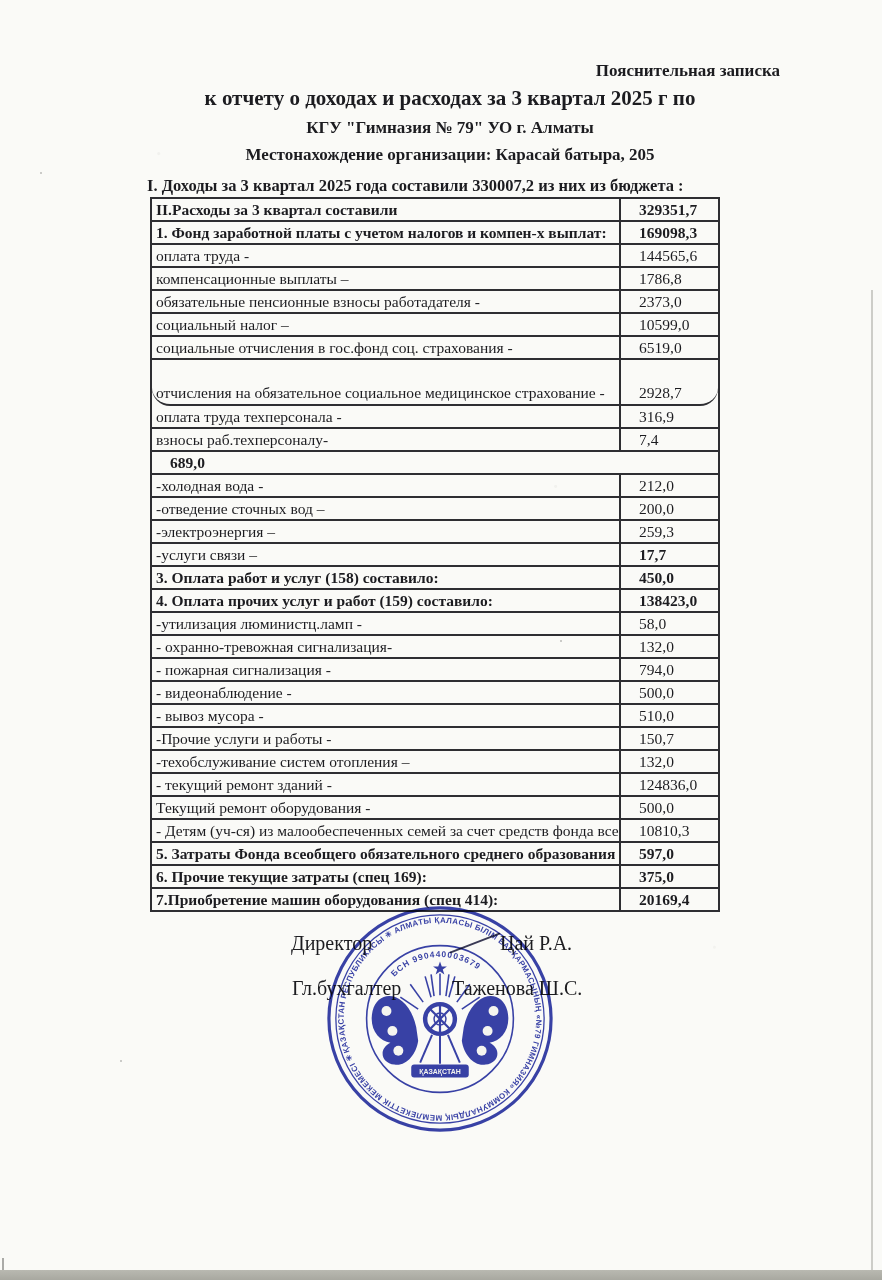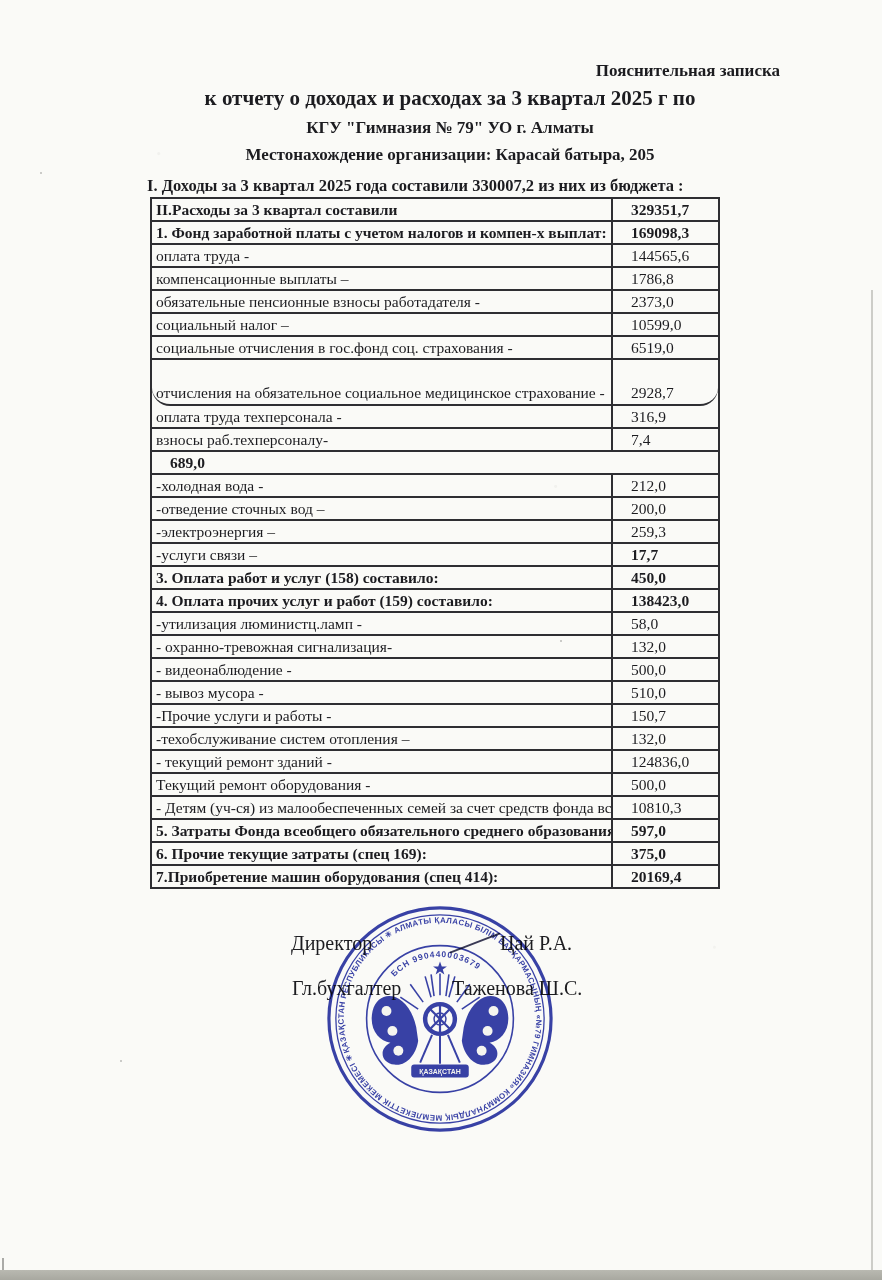--- a/index.html
+++ b/index.html
@@ -24,21 +24,21 @@
   .h4{font-size:17px;font-weight:bold;margin-top:10px;line-height:1.0;}
   .income-line{position:absolute;left:147px;top:176px;width:600px;
     font-size:16.5px;font-weight:bold;white-space:nowrap;}
   
   .xtable{position:absolute;left:150px;top:197px;width:566px;
     border:2px solid #2e2e32;background:rgba(255,255,255,.0);}
   .trow{display:flex;border-bottom:2px solid #2e2e32;height:21px;}
   .trow:last-child{border-bottom:none;}
   .trow.tall{height:44px;border-radius:18px;}
   .tcell-label{width:455px;border-right:2px solid #2e2e32;overflow:hidden;
-    white-space:nowrap;display:flex;align-items:center;padding:0 0 0 4px;
+    white-space:nowrap;display:flex;align-items:center;padding:0 8px 0 4px;
     font-size:15.5px;}
   .tcell-value{flex:1;display:flex;align-items:center;padding-left:18px;
     font-size:15.5px;overflow:hidden;white-space:nowrap;}
   .trow.tall .tcell-label,.trow.tall .tcell-value{align-items:flex-end;padding-bottom:2px;}
   .bold{font-weight:bold;}
   
   .sig{position:absolute;font-size:20px;white-space:nowrap;}
   .sig-stroke{position:absolute;left:448px;top:942px;width:54px;height:2px;
     background:#3a3a55;transform:rotate(-21deg);border-radius:1px;}
   
@@ -139,20 +139,24 @@
       <div class="tcell-label bold">4. Оплата прочих услуг и работ (159) составило:</div>
       <div class="tcell-value bold">138423,0</div>
     </div>
     <div class="trow">
       <div class="tcell-label">-утилизация люминистц.ламп -</div>
       <div class="tcell-value">58,0</div>
     </div>
     <div class="trow">
       <div class="tcell-label">- охранно-тревожная сигнализация-</div>
       <div class="tcell-value">132,0</div>
+    </div>
+    <div class="trow">
+      <div class="tcell-label">- пожарная сигнализация -</div>
+      <div class="tcell-value">794,0</div>
     </div>
     <div class="trow">
       <div class="tcell-label">- видеонаблюдение -</div>
       <div class="tcell-value">500,0</div>
     </div>
     <div class="trow">
       <div class="tcell-label">- вывоз мусора -</div>
       <div class="tcell-value">510,0</div>
     </div>
     <div class="trow">

